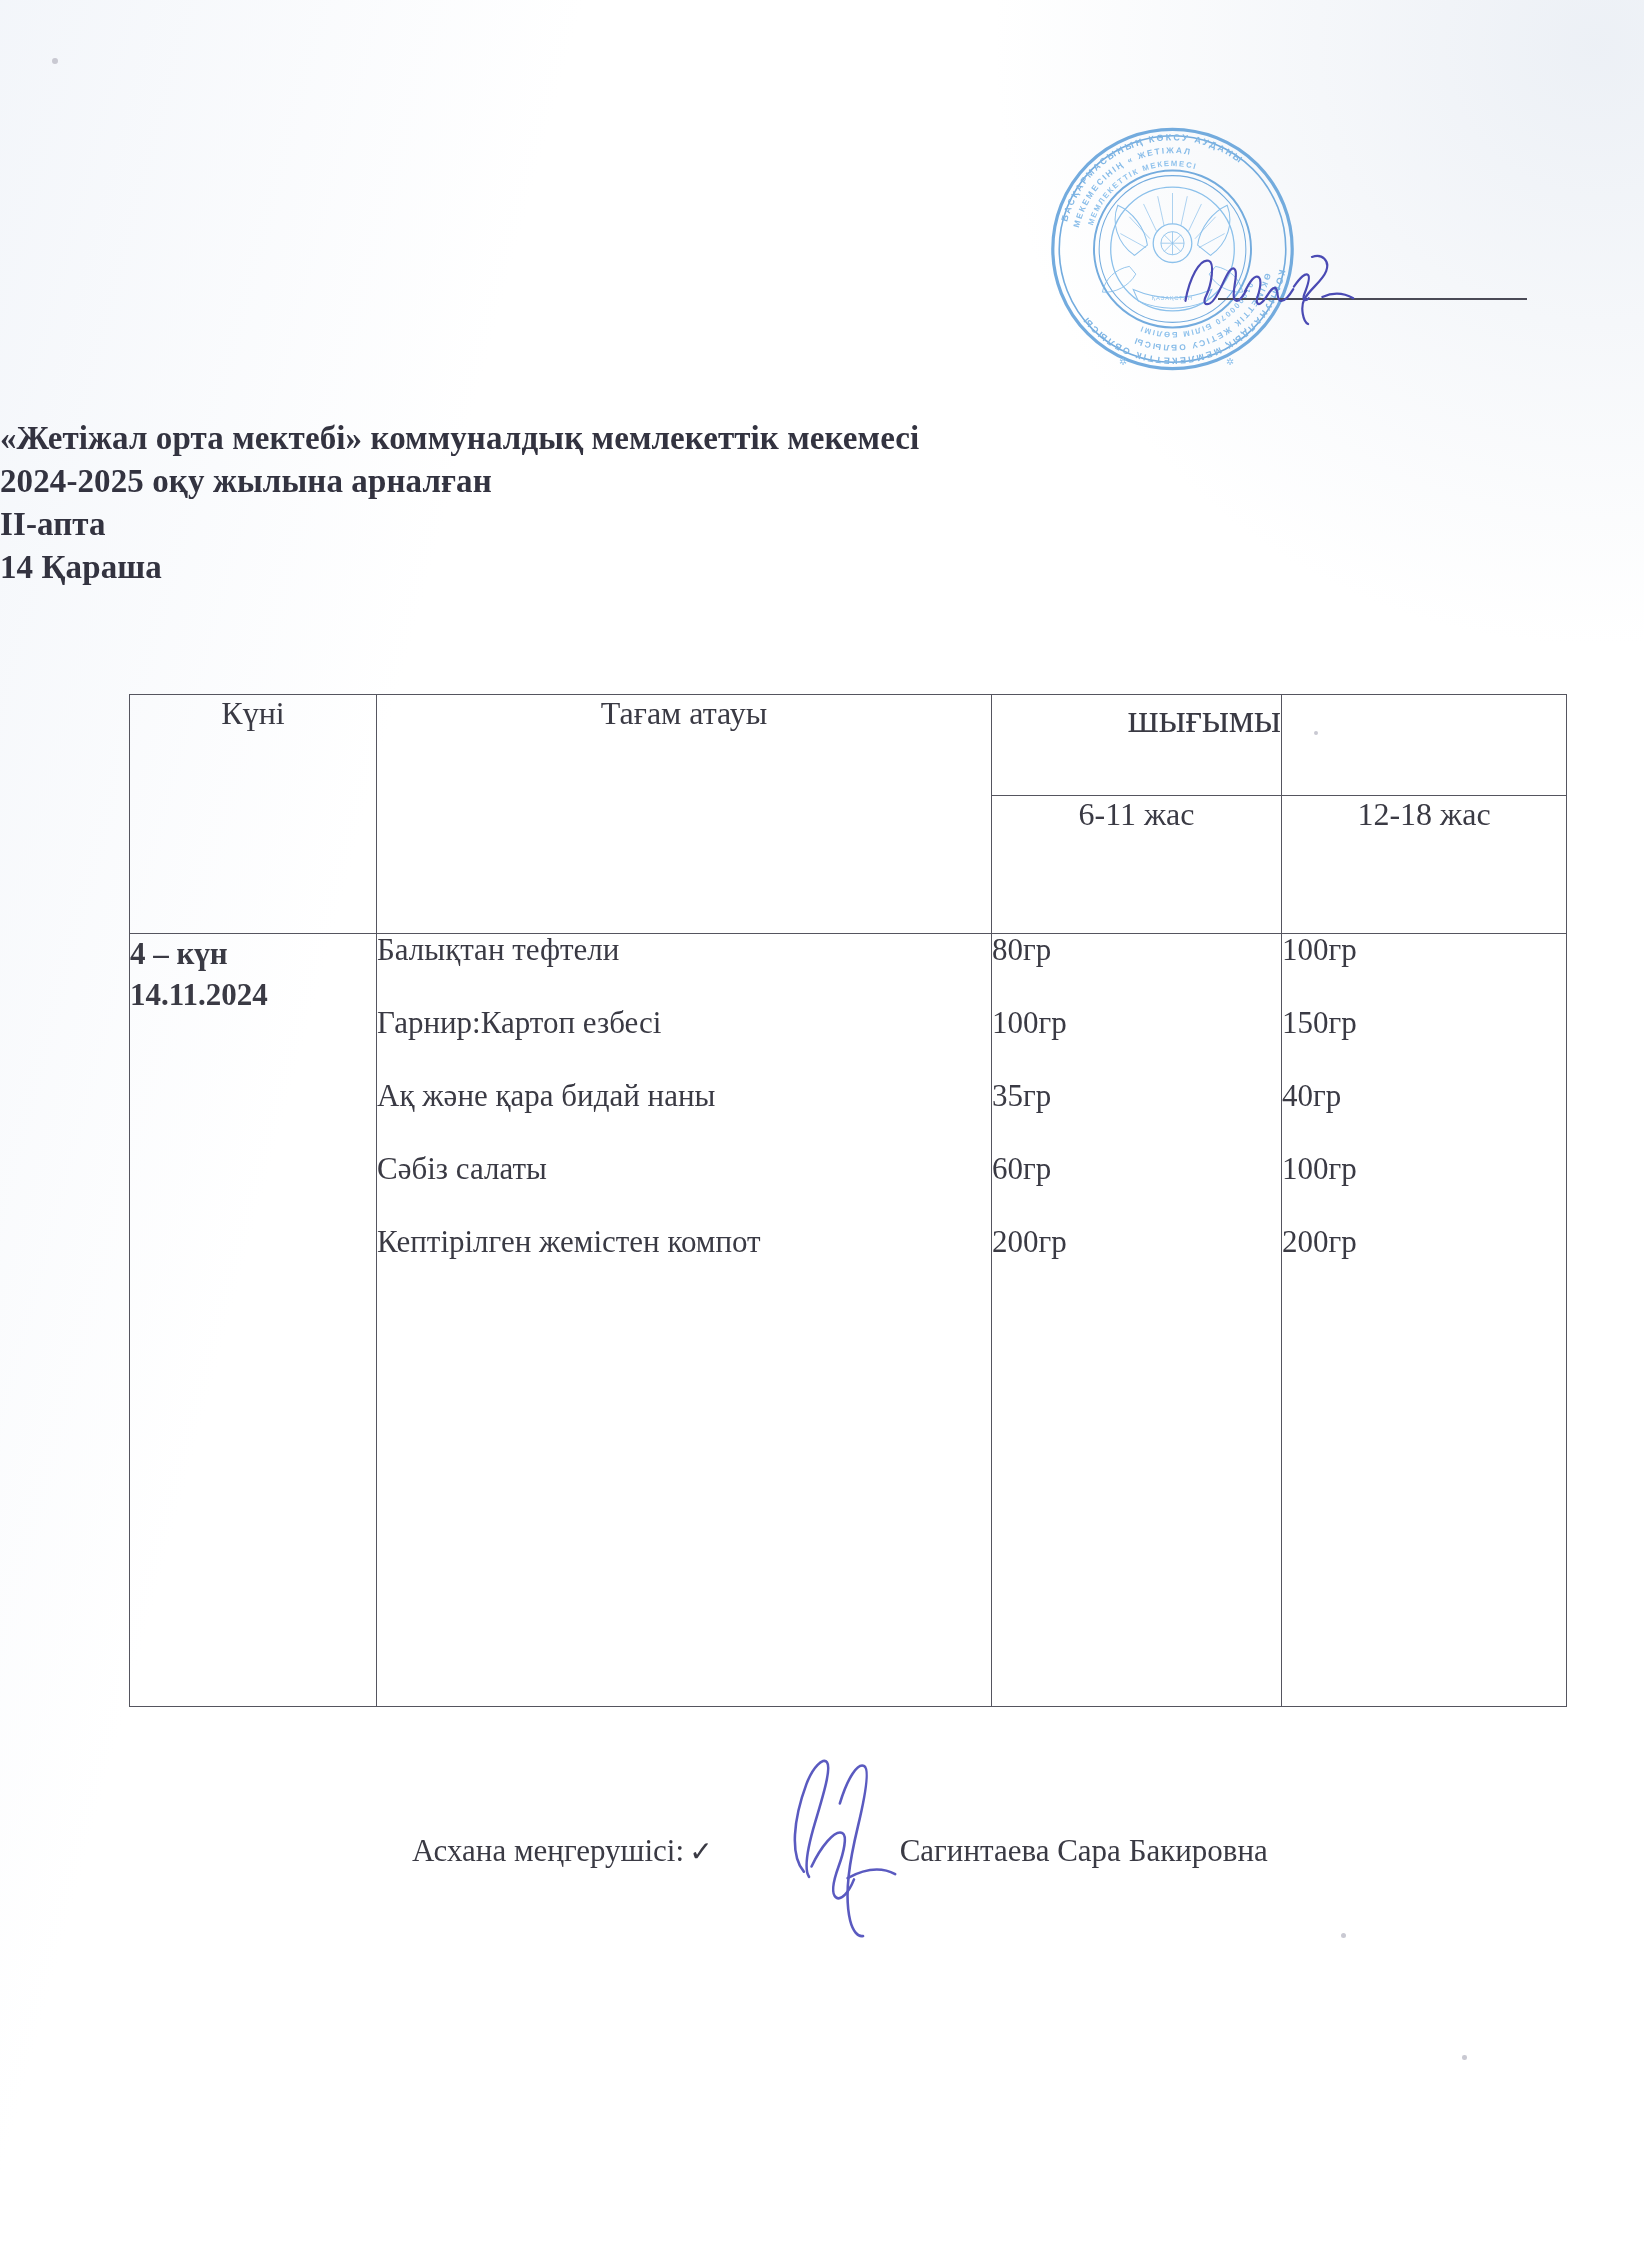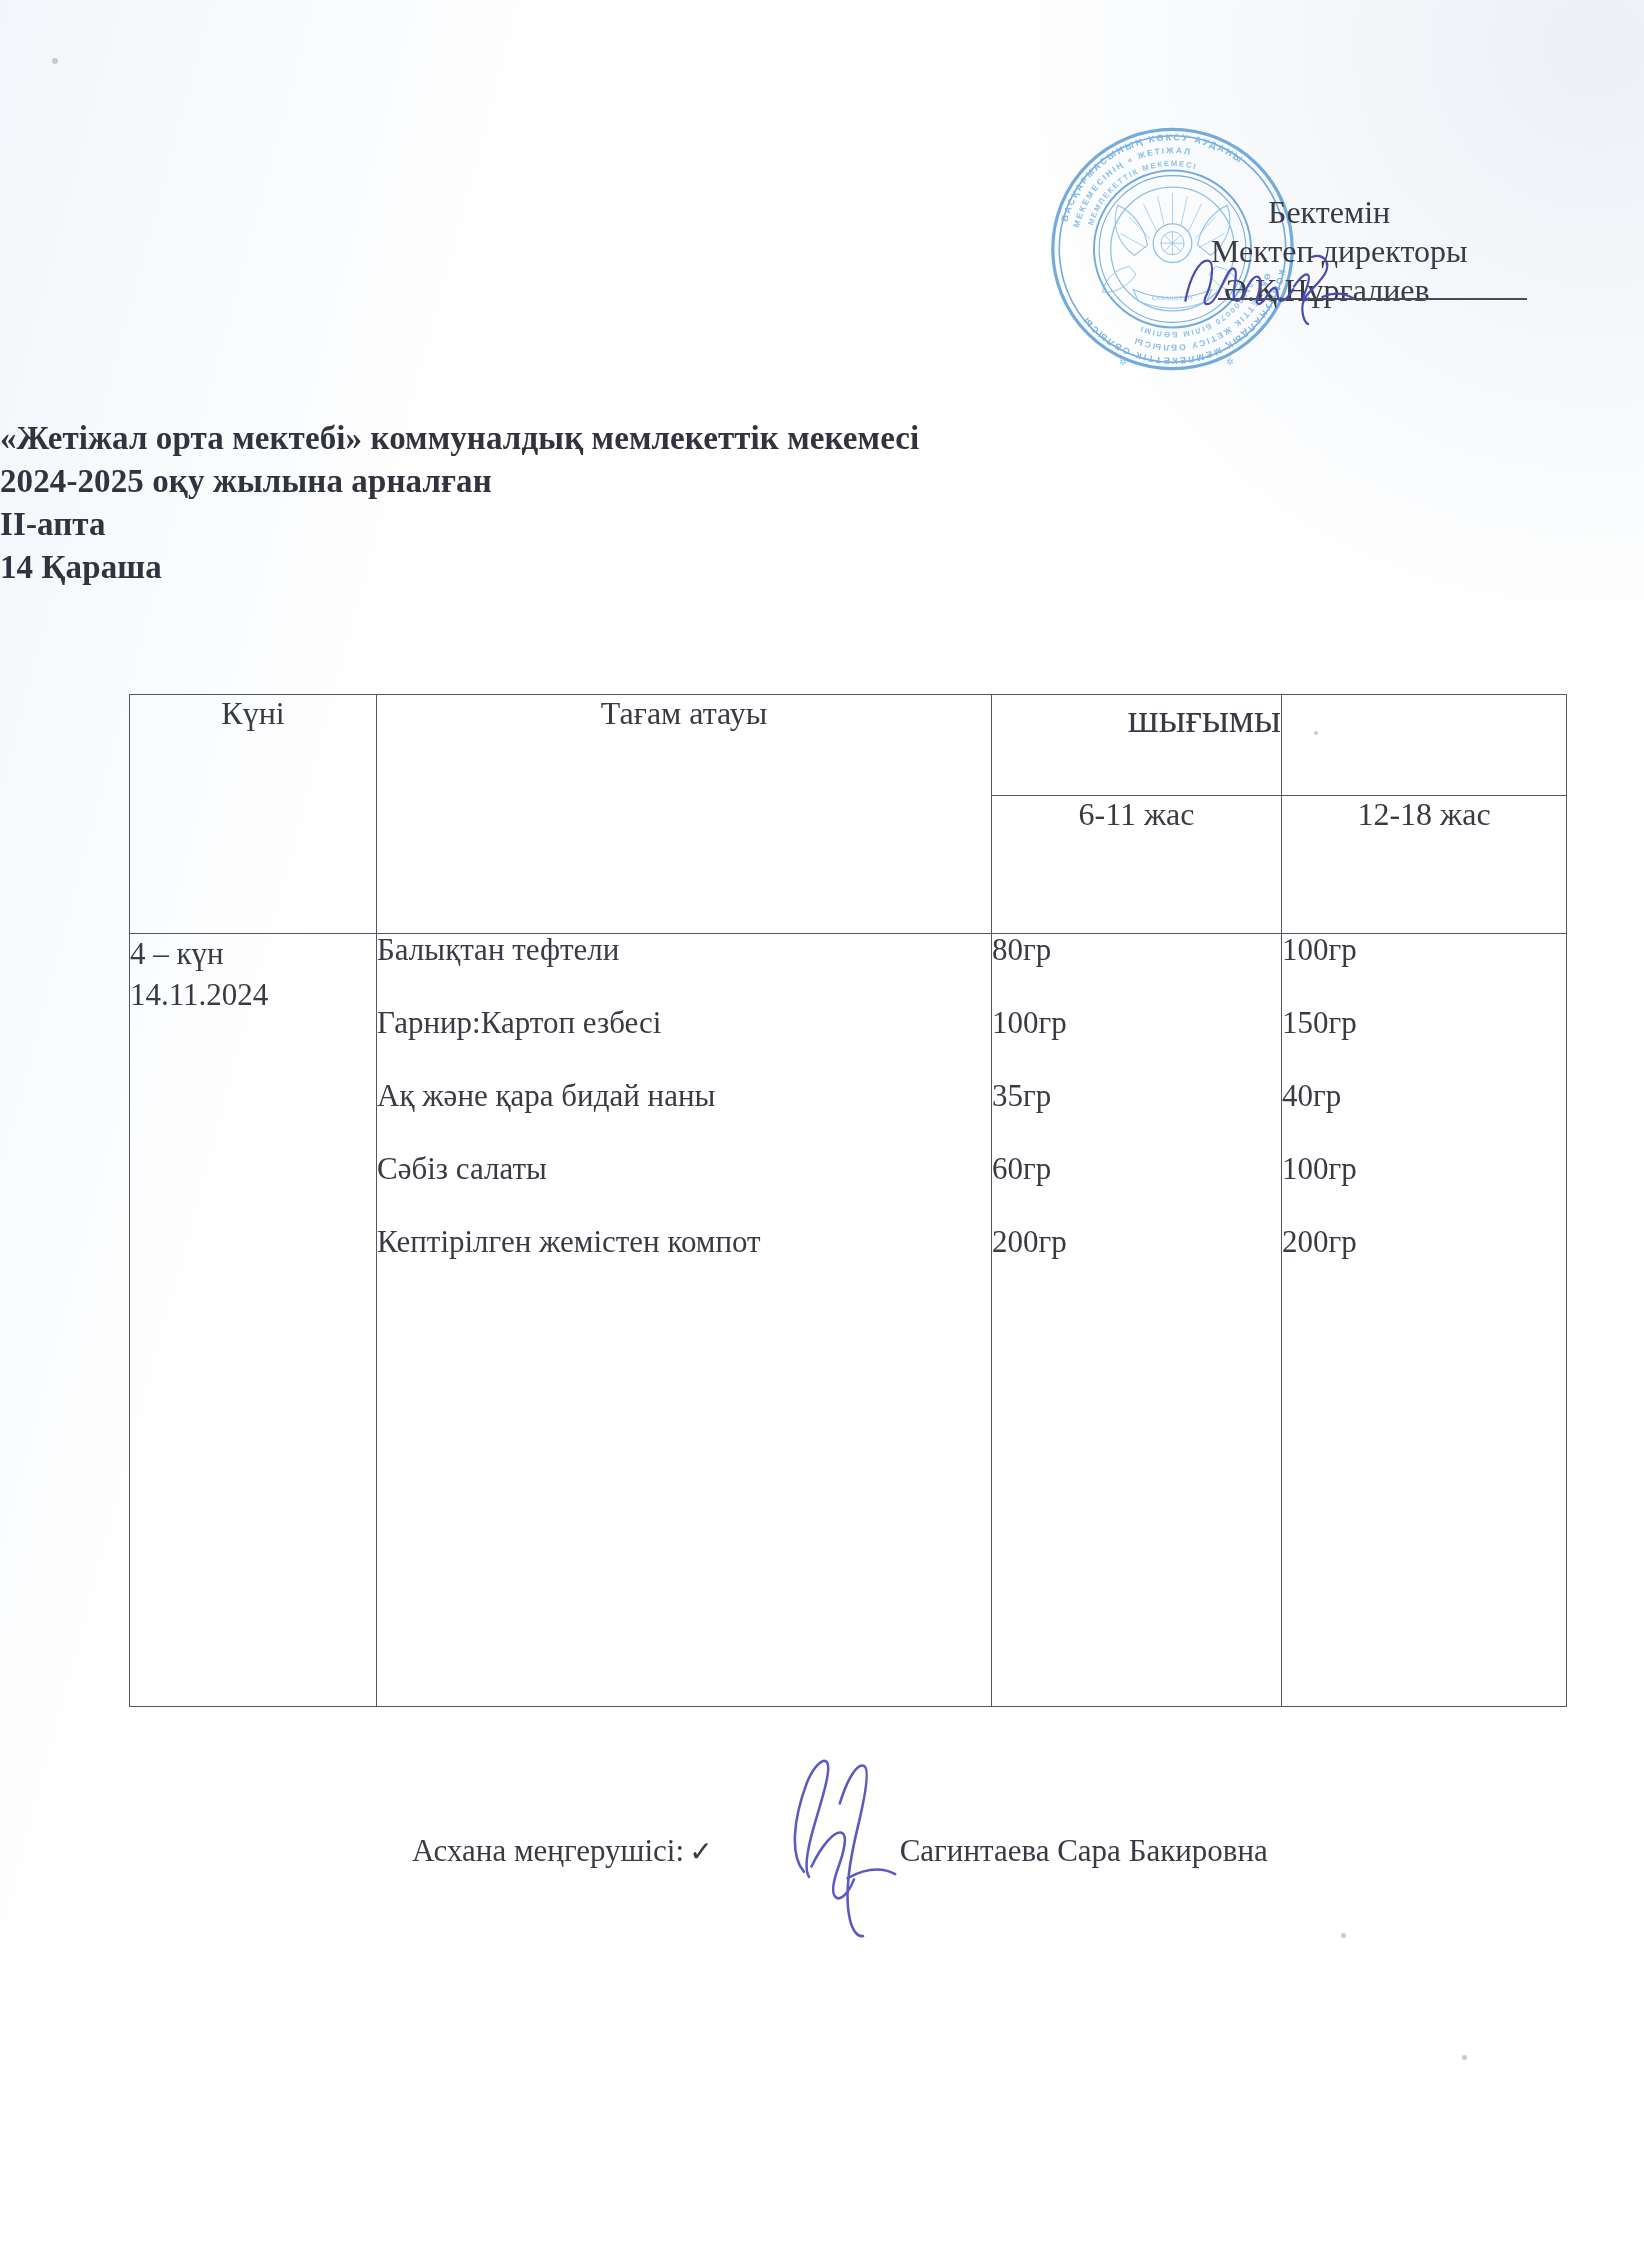--- a/index.html
+++ b/index.html
@@ -133,21 +133,21 @@
     vertical-align: middle;
     height: 137px;
   }
   .hdr-blank { }
 
   .cell-day {
     font-size: 31px;
     line-height: 1.30;
     padding: 15.5px 0 0 11.6px;
   }
-  .cell-day .d-line { white-space: nowrap; }
+  .cell-day .d-line { white-space: nowrap; font-weight: bold; }
 
   .cell-list {
     padding: 14px 0 0 14px;
     font-size: 31px;
     margin-top: 27px;
   }
   .cell-list .item {
     height: 73px;
     white-space: nowrap;
     line-height: 1.05;
@@ -257,25 +257,20 @@
         <path d="M148 268 q61 26 122 0 l-8 18 q-53 22 -106 0 z" stroke-width="1.6"></path>
         <text x="209" y="284" text-anchor="middle" font-family="'Liberation Sans', sans-serif" font-size="9" fill="#85bbe9" letter-spacing="1.4" stroke="none">ҚАЗАҚСТАН</text>
       </g>
       <g fill="#8cc0ec" stroke="none" font-size="15">
         <text x="126" y="386" font-family="'Liberation Sans', sans-serif">✲</text>
         <text x="292" y="386" font-family="'Liberation Sans', sans-serif">✲</text>
       </g>
     </svg>
   </div>
 
-  <div id="approval">
-    <div class="ln l1">Бектемін</div>
-    <div class="ln l2">Мектеп директоры</div>
-    <div class="ln l3">Ә.Қ.Нұрғалиев</div>
-  </div>
   <div id="sig-rule"></div>
 
   <div id="dir-sign">
     <svg viewBox="0 0 330 150" xmlns="http://www.w3.org/2000/svg">
       <g fill="none" stroke="#4a4ab4" stroke-width="3.4" stroke-linecap="round">
         <path d="M10 108 c6 -34 22 -66 36 -62 c10 3 4 38 -4 54 c-5 10 -2 16 6 12 c12 -6 20 -36 30 -50 c6 -8 11 -4 10 8 c-1 14 -6 30 -2 36 c4 6 12 -2 18 -14"></path>
         <path d="M102 94 c8 -16 16 -28 22 -22 c5 5 0 24 -3 32 c-2 8 2 12 8 6 c8 -8 14 -24 20 -22 c5 2 2 18 8 20 c6 2 14 -8 20 -18"></path>
         <path d="M178 86 c10 -14 18 -22 22 -18 c4 4 -2 20 -6 30 c-3 8 1 12 7 6"></path>
         <path d="M206 40 c16 -6 28 6 22 22 c-6 16 -26 28 -34 44 c-6 12 -2 34 6 38"></path>
         <path d="M222 102 c18 -8 34 -6 48 2"></path>

